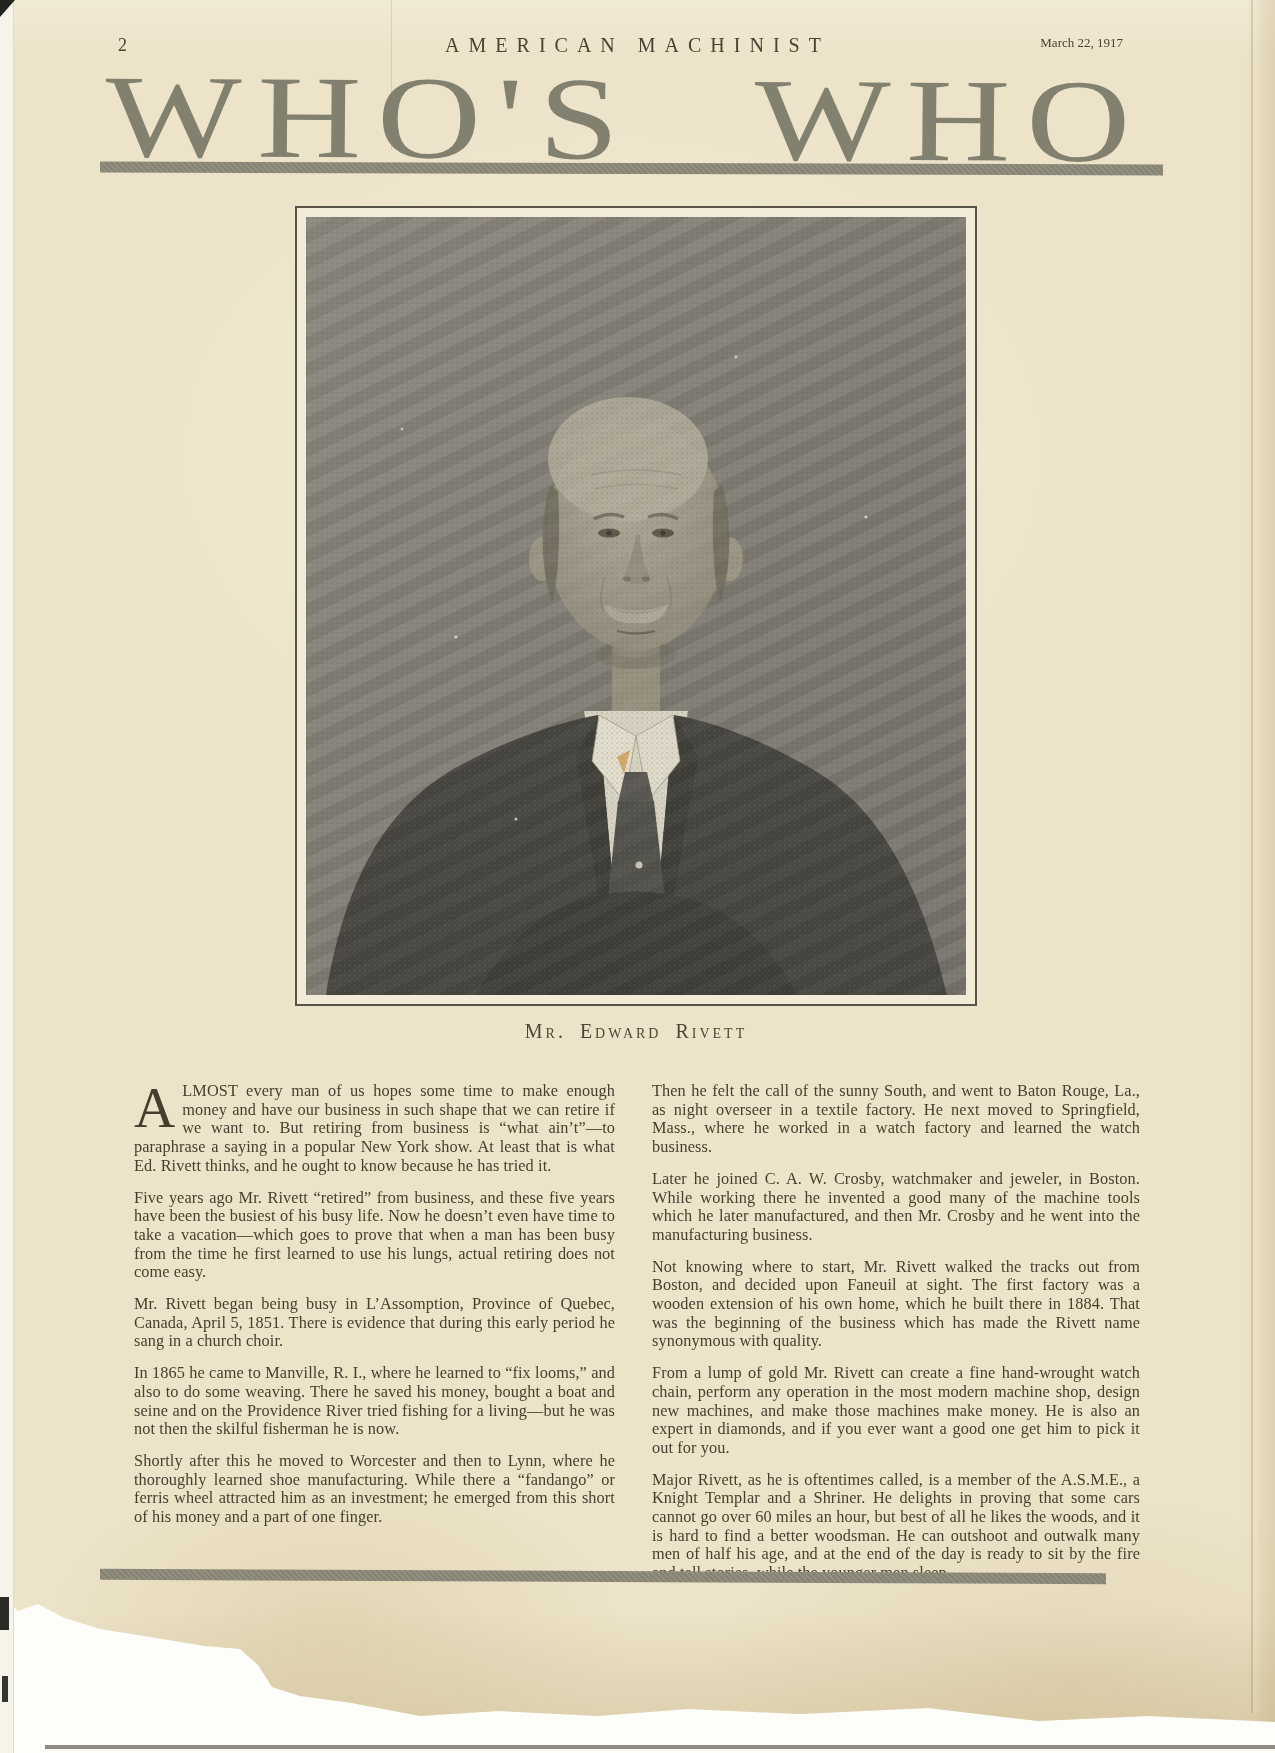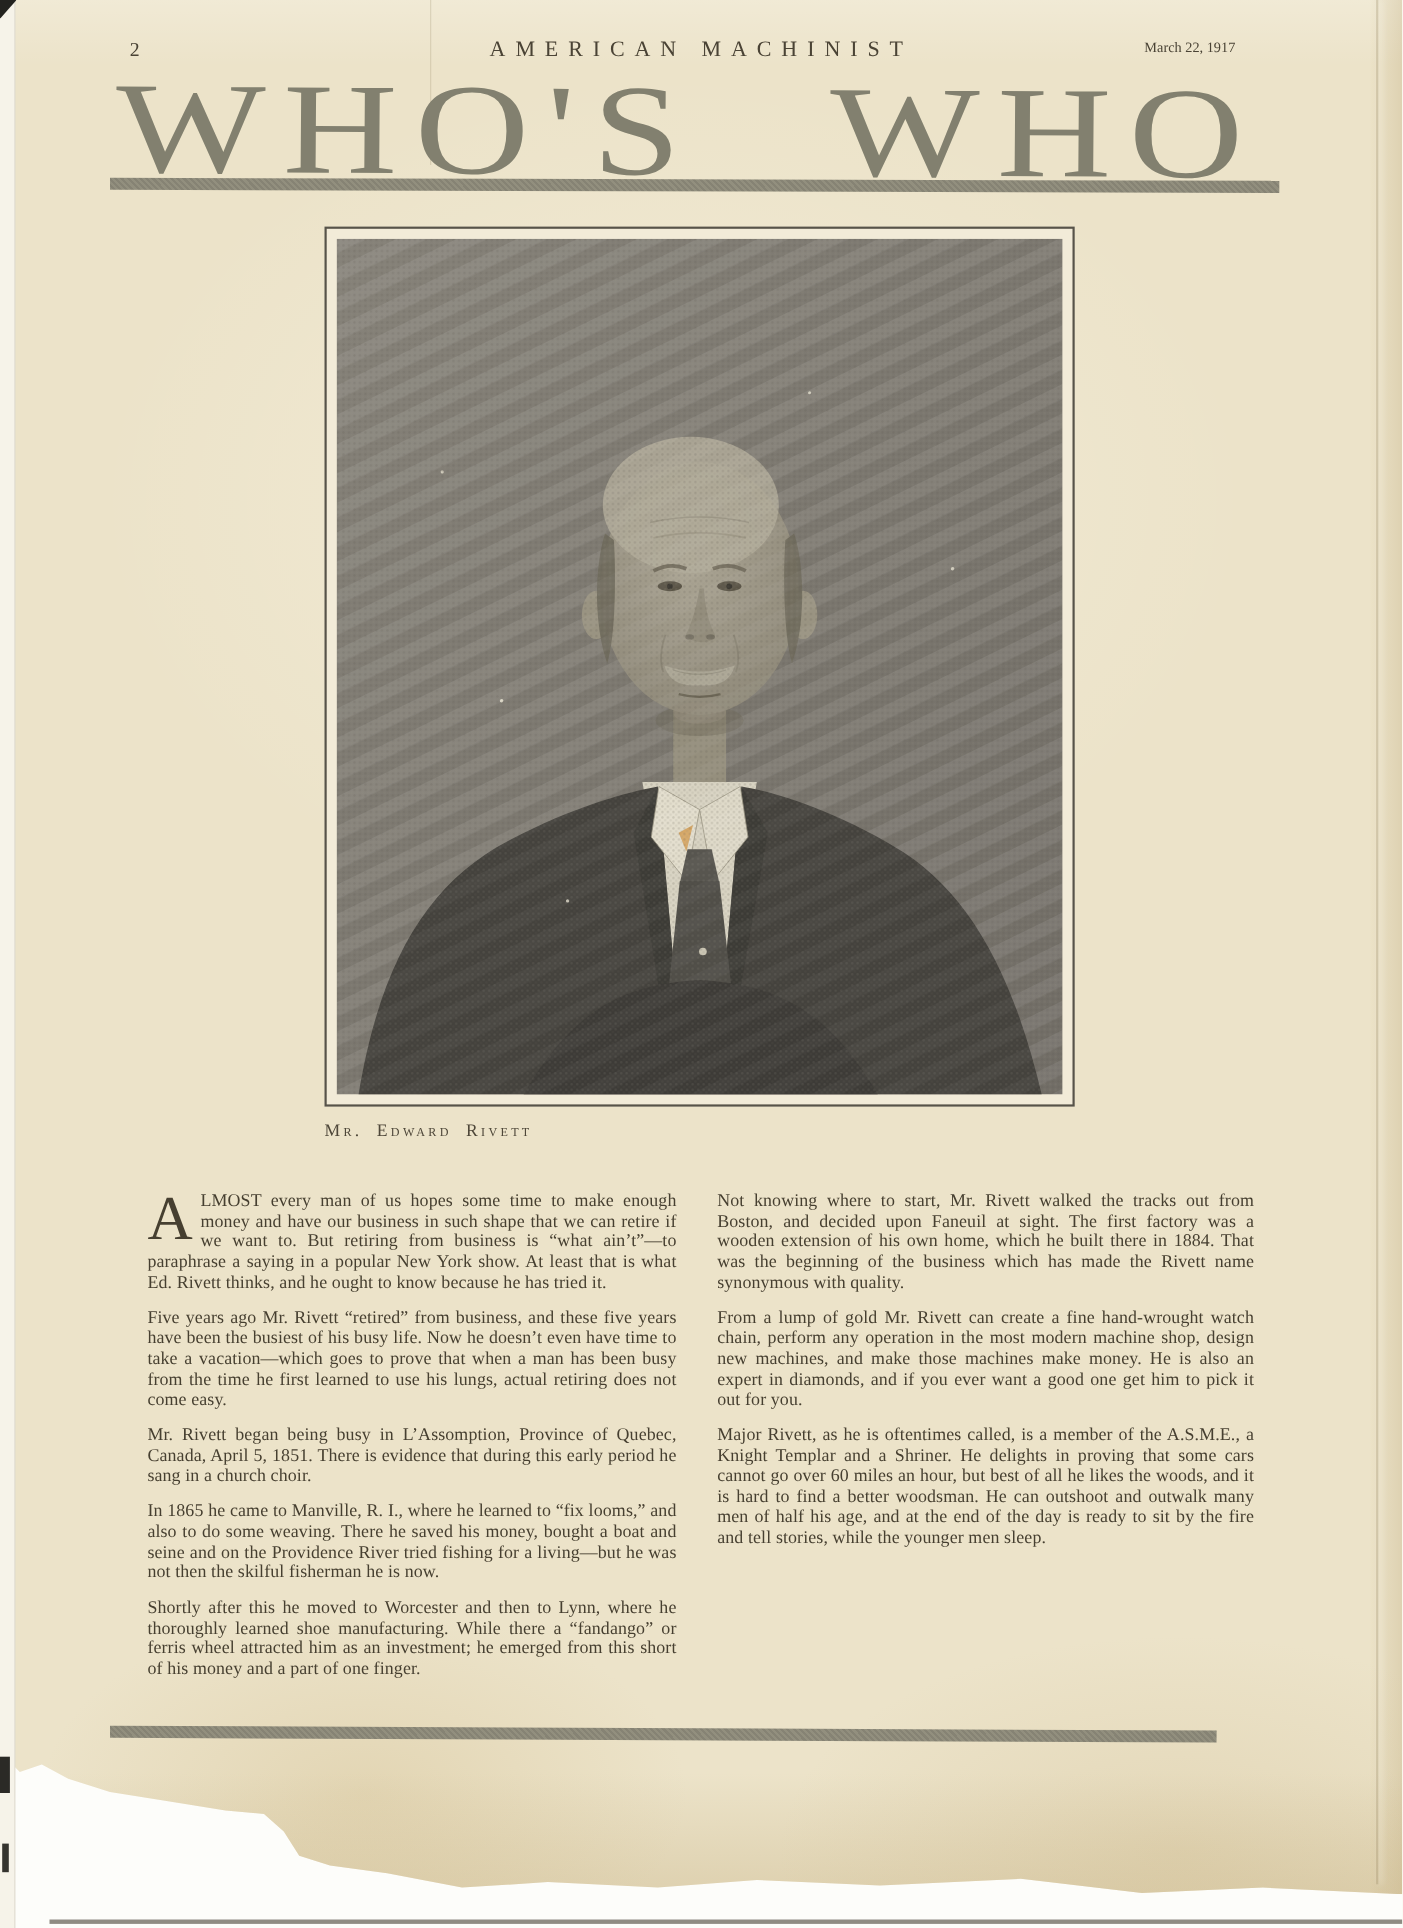--- a/index.html
+++ b/index.html
@@ -46,22 +46,22 @@
     transform:scaleX(1.22) rotate(0.35deg);transform-origin:left top;}
   .rule{position:absolute;height:11px;z-index:2;
     background:repeating-linear-gradient(45deg,#928f7e 0 2px,#868374 2px 4px);}
   .rule-top{left:100px;top:163px;width:1063px;transform:rotate(0.15deg);}
   .rule-bottom{left:100px;top:1571px;width:1006px;transform:rotate(0.25deg);}
 
   
   .photo-frame{position:absolute;left:295px;top:206px;width:660px;height:778px;
     border:2px solid #575349;background:#f2ebd8;padding:9px;}
   .photo-frame svg{display:block;width:660px;height:778px;}
-  .photo-caption{position:absolute;left:295px;top:1020px;width:682px;text-align:left;
-    font-variant:small-caps;font-size:16px;letter-spacing:3px;word-spacing:6px;color:#4e4739;}
+  .photo-caption{position:absolute;left:295px;top:1020px;width:682px;text-align:center;
+    font-variant:small-caps;font-size:20px;letter-spacing:3px;word-spacing:6px;color:#4e4739;}
 
   
   .col{position:absolute;top:1082px;font-size:16.3px;line-height:18.7px;color:#463f30;
     text-align:justify;letter-spacing:.1px;}
   .col p{margin:0 0 13px 0;}
   .col-left{left:134px;width:481px;}
   .col-right{left:652px;width:488px;}
   .dropcap{float:left;font-size:57px;line-height:46px;padding:3px 7px 0 0;color:#463f30;}
 </style>
 </head>
@@ -176,20 +176,22 @@
 
     <div class="col col-left">
       <p><span class="dropcap">A</span><span>LMOST every man of us hopes some time to make enough money and have our business in such shape that we can retire if we want to. But retiring from business is “what ain’t”—to paraphrase a saying in a popular New York show. At least that is what Ed. Rivett thinks, and he ought to know because he has tried it.</span></p>
       <p>Five years ago Mr. Rivett “retired” from business, and these five years have been the busiest of his busy life. Now he doesn’t even have time to take a vacation—which goes to prove that when a man has been busy from the time he first learned to use his lungs, actual retiring does not come easy.</p>
       <p>Mr. Rivett began being busy in L’Assomption, Province of Quebec, Canada, April 5, 1851. There is evidence that during this early period he sang in a church choir.</p>
       <p>In 1865 he came to Manville, R. I., where he learned to “fix looms,” and also to do some weaving. There he saved his money, bought a boat and seine and on the Providence River tried fishing for a living—but he was not then the skilful fisherman he is now.</p>
       <p>Shortly after this he moved to Worcester and then to Lynn, where he thoroughly learned shoe manufacturing. While there a “fandango” or ferris wheel attracted him as an investment; he emerged from this short of his money and a part of one finger.</p>
     </div>
 
     <div class="col col-right">
+      <p>Then he felt the call of the sunny South, and went to Baton Rouge, La., as night overseer in a textile factory. He next moved to Springfield, Mass., where he worked in a watch factory and learned the watch business.</p>
+      <p>Later he joined C. A. W. Crosby, watchmaker and jeweler, in Boston. While working there he invented a good many of the machine tools which he later manufactured, and then Mr. Crosby and he went into the manufacturing business.</p>
       <p>Not knowing where to start, Mr. Rivett walked the tracks out from Boston, and decided upon Faneuil at sight. The first factory was a wooden extension of his own home, which he built there in 1884. That was the beginning of the business which has made the Rivett name synonymous with quality.</p>
       <p>From a lump of gold Mr. Rivett can create a fine hand-wrought watch chain, perform any operation in the most modern machine shop, design new machines, and make those machines make money. He is also an expert in diamonds, and if you ever want a good one get him to pick it out for you.</p>
       <p>Major Rivett, as he is oftentimes called, is a member of the A.S.M.E., a Knight Templar and a Shriner. He delights in proving that some cars cannot go over 60 miles an hour, but best of all he likes the woods, and it is hard to find a better woodsman. He can outshoot and outwalk many men of half his age, and at the end of the day is ready to sit by the fire and tell stories, while the younger men sleep.</p>
     </div>
 
     <div class="rule rule-bottom"></div>
   </div>
 
   <div class="edge-sliver"></div>
   <div class="corner-dark-tl"></div>

